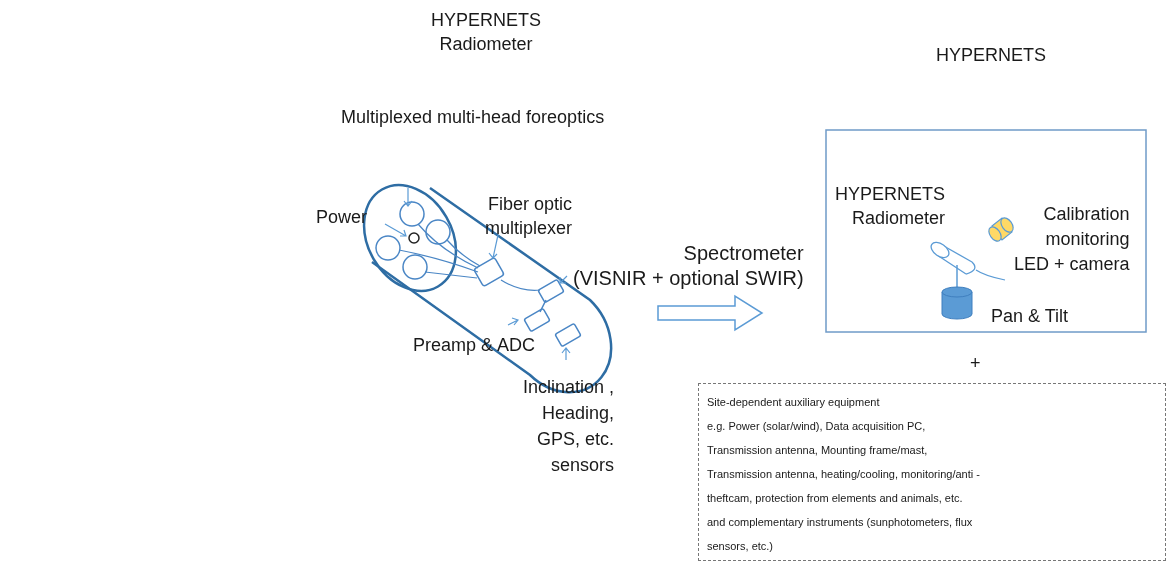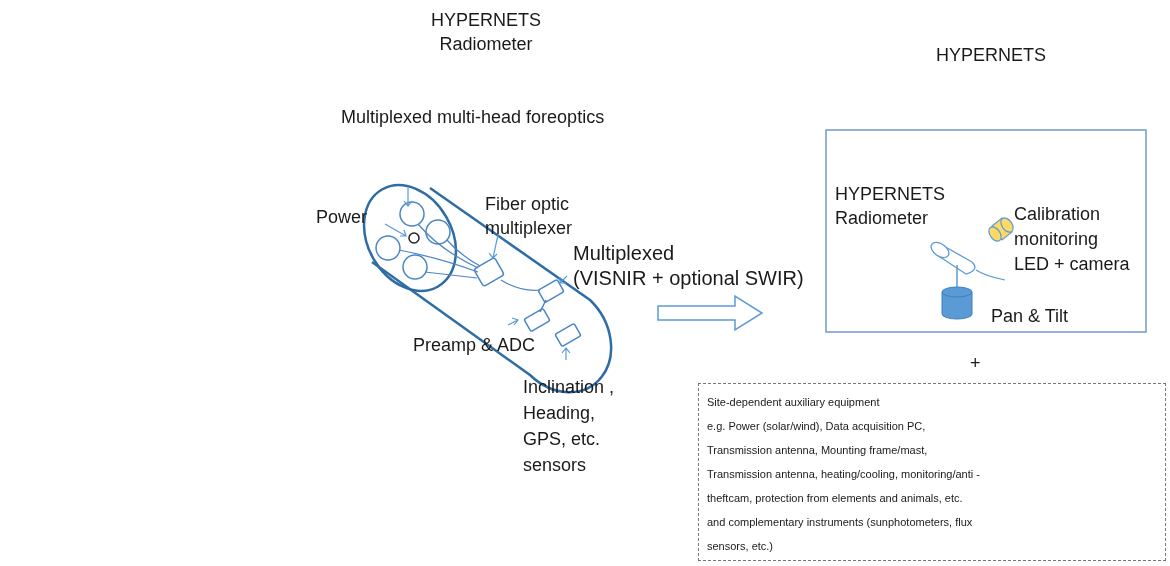--- a/index.html
+++ b/index.html
@@ -1,18 +1,18 @@
 <!DOCTYPE html>
 <html><head>
 <meta charset="utf-8">
 <style>
   html, body { margin: 0; padding: 0; background: #ffffff; }
   body { width: 1170px; height: 566px; position: relative; overflow: hidden;
          font-family: "Liberation Sans", "DejaVu Sans", sans-serif; color: #1a1a1a; }
-  .lbl { position: absolute; font-size: 18px; line-height: 24px; white-space: nowrap; }
+  .lbl { position: absolute; font-size: 18px; line-height: 24px; white-space: nowrap; text-align: right; }
   .lbl.center { text-align: center; }
   .lbl.big { font-size: 20px; line-height: 25px; }
   svg.diag { position: absolute; left: 0; top: 0; }
   .aux-box { position: absolute; left: 698px; top: 383px; width: 468px; height: 178px;
              border: 1.5px dashed #777; box-sizing: border-box; padding: 6px 8px;
              font-size: 11px; line-height: 24px; }
   .aux-box div { white-space: nowrap; }
 </style>
 </head>
 <body>
@@ -85,21 +85,21 @@
 </div>
 
 <div class="lbl" style="left:316px; top:205px;">Power</div>
 
 <div class="lbl" style="left:485px; top:192px;">
   <div>Fiber optic</div>
   <div>multiplexer</div>
 </div>
 
 <div class="lbl big" style="left:573px; top:241px;">
-  <div>Multiplexed</div>
+  <div>Spectrometer</div>
   <div>(VISNIR + optional  SWIR)</div>
 </div>
 
 <div class="lbl" style="left:413px; top:333px;">Preamp &amp; ADC</div>
 
 <div class="lbl" style="left:523px; top:374px; line-height:26px;">
   <div>Inclination ,</div>
   <div>Heading,</div>
   <div>GPS, etc.</div>
   <div>sensors</div>

